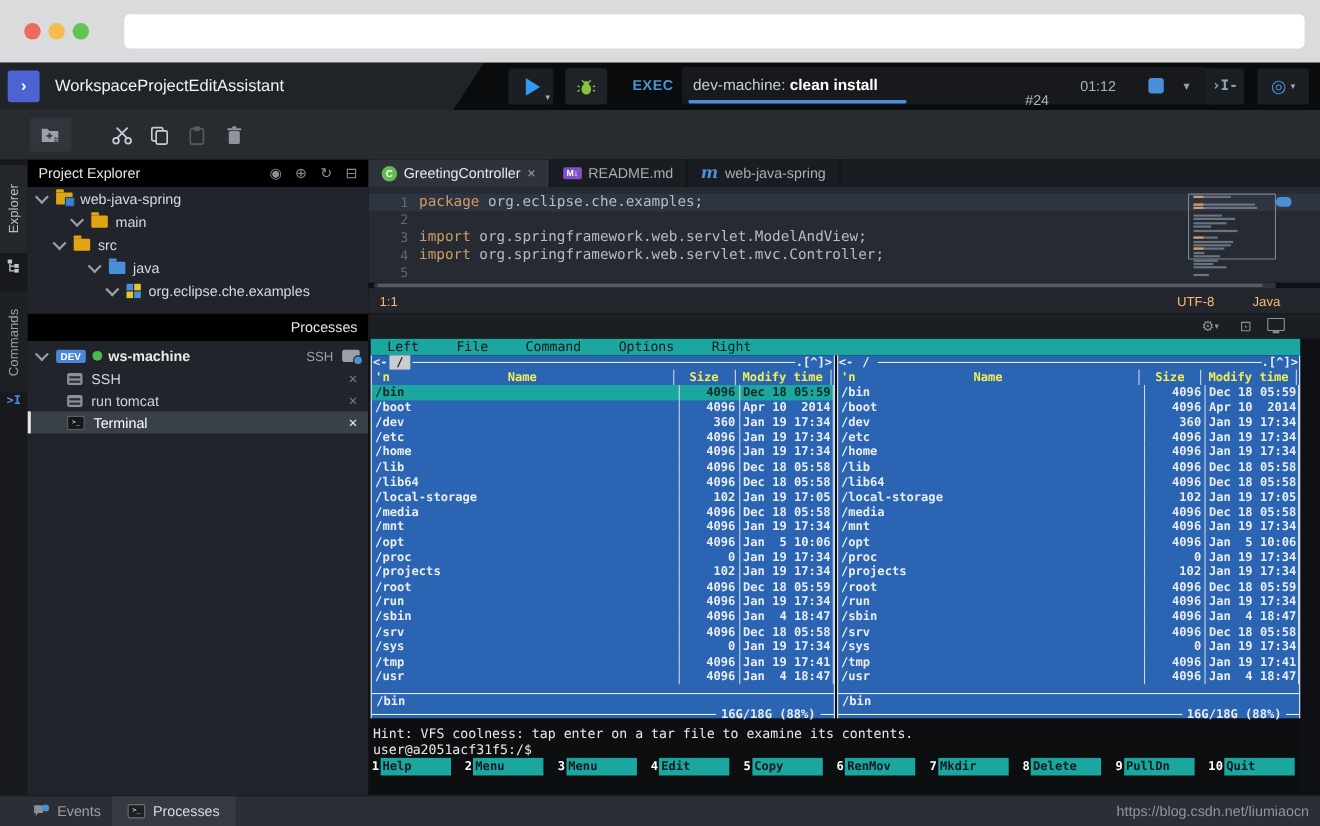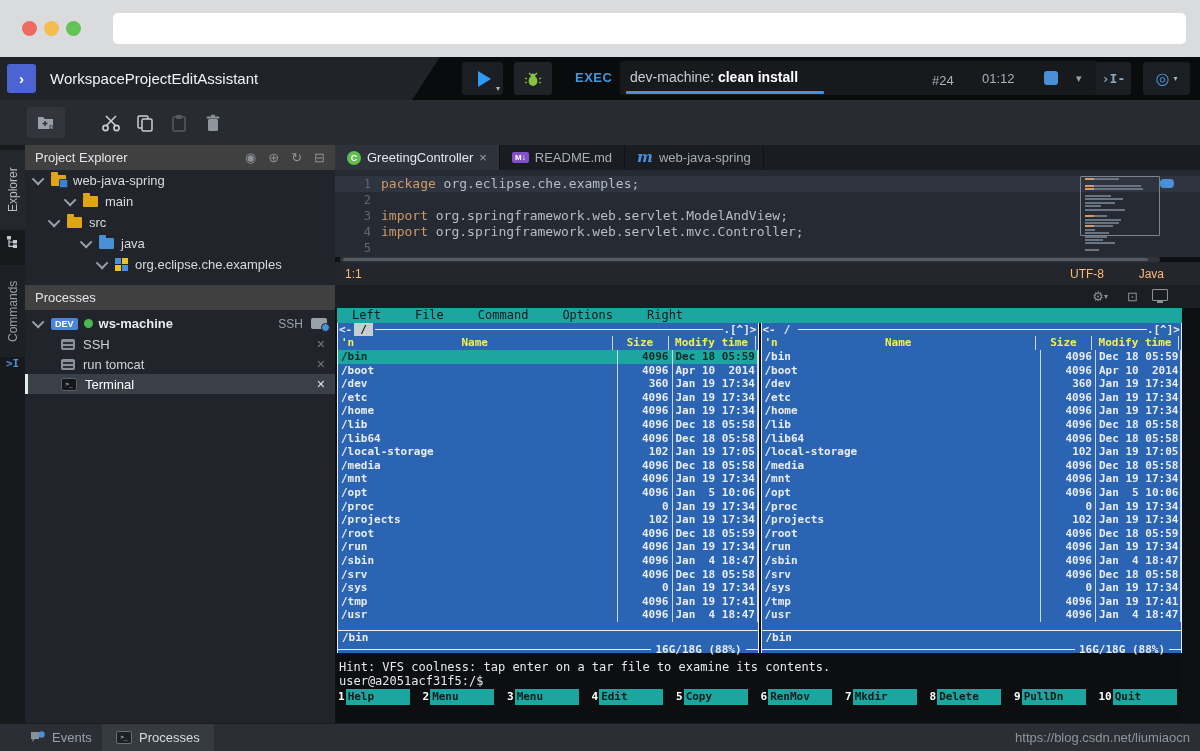--- a/index.html
+++ b/index.html
@@ -25,21 +25,21 @@
   .run-btn{position:absolute;top:5px;height:33px;background:#1b1e22;border-radius:3px;display:flex;align-items:center;justify-content:center;}
   .play-btn{left:462px;width:41px;}
   .play-tri{width:0;height:0;border-left:13px solid #2f9bf4;border-top:8px solid transparent;border-bottom:8px solid transparent;margin-left:4px;}
   .mini-caret{position:absolute;right:3px;bottom:2px;color:#aab0b8;font-size:8px;line-height:8px;}
   .debug-btn{left:514px;width:38px;background:#1f2327;}
   .exec-label{position:absolute;left:575px;top:13px;color:#4796d8;font-size:13px;font-weight:bold;letter-spacing:.5px;}
   .cmd-box{position:absolute;left:609px;top:4px;width:478px;height:34px;background:#17191c;border-radius:3px;margin-left:11px;}
   .cmd-text{position:absolute;left:10px;top:8px;font-size:14px;color:#c8cdd4;white-space:nowrap;}
   .cmd-text b{color:#fff;}
   .cmd-underline{position:absolute;left:6px;bottom:1px;width:198px;height:3px;background:#4a90d9;border-radius:1px;}
-  .build-num{position:absolute;left:312px;top:12px;color:#aab1b9;font-size:13px;}
+  .build-num{position:absolute;left:312px;top:22px;color:#aab1b9;font-size:13px;}
   .elapsed{position:absolute;left:362px;top:10px;color:#aab1b9;font-size:13px;}
   .stop-sq{position:absolute;left:424px;top:10px;width:14px;height:14px;background:#4a90d9;border-radius:3px;}
   .cmd-caret{position:absolute;left:456px;top:11px;color:#9aa0a8;font-size:11px;}
   .termpersp-btn{left:1096px;width:35px;color:#8fa8c0;font-weight:bold;font-size:13px;font-family:"DejaVu Sans Mono",monospace;}
   .target-btn{left:1143px;width:47px;color:#4a90d9;font-size:16px;gap:4px;}
   .target-btn .mini-caret{position:static;}
   
   .toolbar{position:absolute;left:0;top:100px;width:1200px;height:45px;background:#282c31;}
   .tb-btn{position:absolute;top:7px;height:31px;display:flex;align-items:center;justify-content:center;}
   .tb-import{left:27px;width:38px;background:#32363c;border-radius:3px;}
@@ -49,21 +49,21 @@
   .rail{position:absolute;left:0;top:145px;width:25px;bottom:28px;background:#17191d;}
   .rail-tab{position:absolute;left:0;width:25px;display:flex;align-items:center;justify-content:center;
             writing-mode:vertical-rl;transform:rotate(180deg);color:#b9bfc6;font-size:12px;}
   .rail-tab.explorer{top:5px;height:80px;background:#24272c;}
   .rail-tab.commands{top:120px;height:92px;background:#1d2024;color:#9aa0a8;}
   .rail-ico{position:absolute;left:0;width:25px;text-align:center;}
   .rail-ico.tree{top:90px;}
   .rail-ico.cmdterm{top:212px;color:#4a90d9;font-family:"DejaVu Sans Mono",monospace;font-weight:bold;font-size:11px;}
   
   .left-col{position:absolute;left:25px;top:145px;width:310px;bottom:28px;background:#21252b;}
-  .panel-hdr{height:25px;background:#404040;display:flex;align-items:center;padding:0 10px;color:#e2e6ea;font-size:13px;}
+  .panel-hdr{height:25px;background:#000000;display:flex;align-items:center;padding:0 10px;color:#e2e6ea;font-size:13px;justify-content:flex-end;}
   .panel-hdr .sp{flex:1;}
   .hdr-ico{color:#8b9198;font-size:13px;margin-left:12px;line-height:1;}
   .pe-panel{position:absolute;left:0;top:0;width:310px;height:140px;overflow:hidden;}
   .pe-row{display:flex;align-items:center;height:21px;color:#d7dbe0;font-size:13px;}
   .chev{width:7px;height:7px;border-left:2px solid #9aa0a8;border-bottom:2px solid #9aa0a8;
         transform:rotate(-45deg) translateY(-2px);margin-right:7px;flex:none;}
   .ticon{width:15px;height:11px;margin-right:7px;position:relative;flex:none;}
   .folder,.project-folder{background:#dfa612;border-radius:1px;}
   .folder::before,.project-folder::before{content:'';position:absolute;top:-3px;left:0;width:7px;height:3px;background:inherit;border-radius:1px 1px 0 0;}
   .source-folder{background:#4a90d9;border-radius:1px;}

